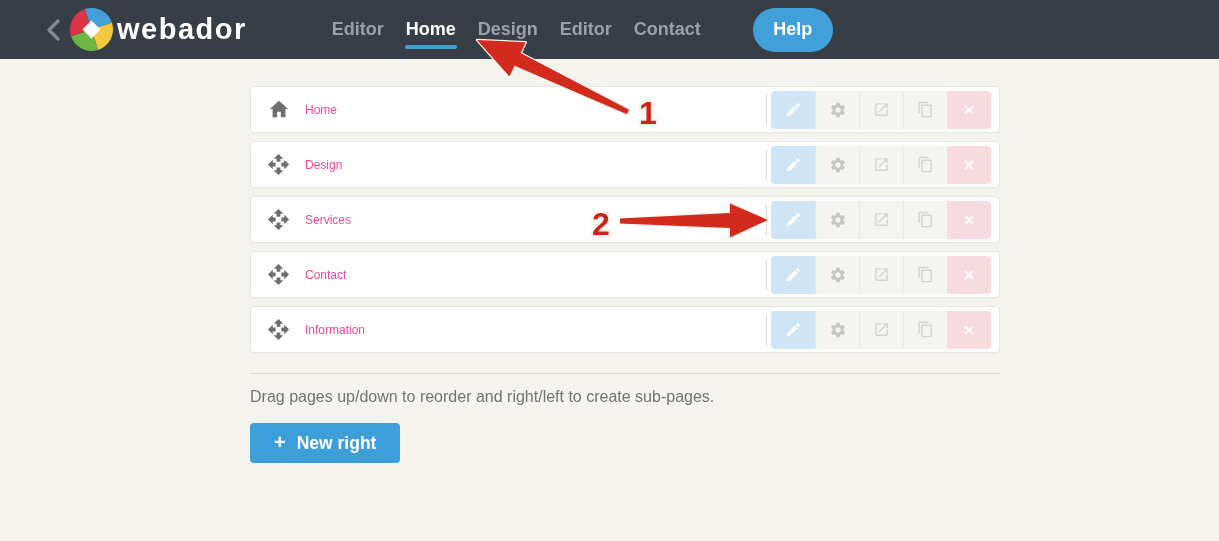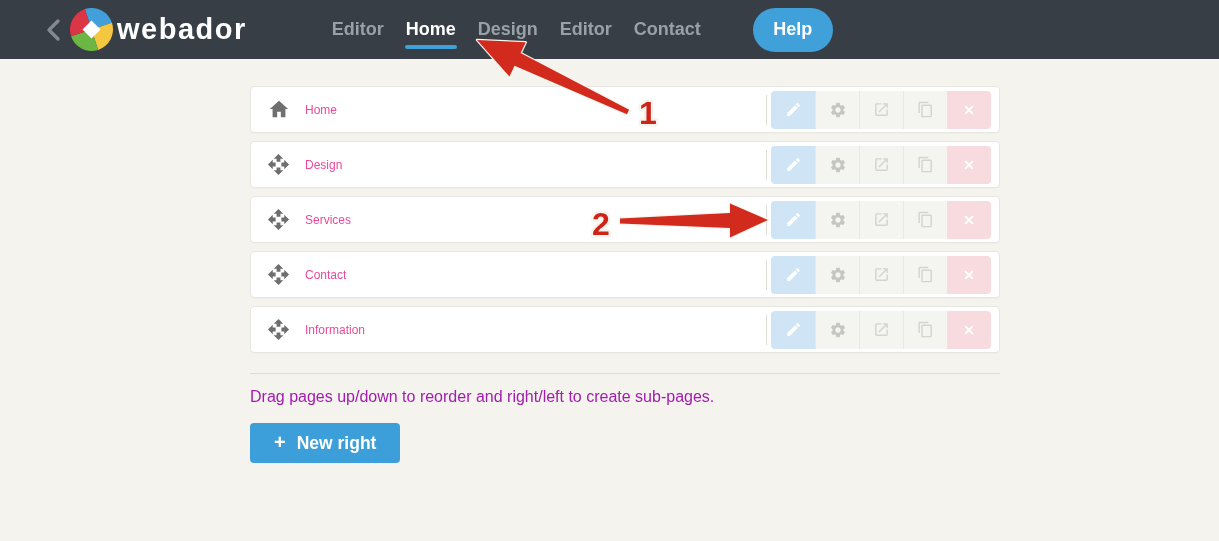--- a/index.html
+++ b/index.html
@@ -59,21 +59,21 @@
   .abtn {
     width:44px; height:38px; border:none; cursor:pointer; padding:0;
     display:flex; align-items:center; justify-content:center;
     background:#f4f4f1;
   }
   .abtn.mid { border-left:1px solid #e9e8e3; }
   .abtn.edit { background:#cfe4f5; border-radius:4px 0 0 4px; }
   .abtn.del  { background:#f8dbde; border-radius:0 4px 4px 0; }
 
   .list-divider { height:1px; background:#dcdbd5; border:none; margin-top:20px; }
-  .hint { margin-top:14px; color:#a21caf; font-size:16px; }
+  .hint { margin-top:14px; color:#737373; font-size:16px; }
   .newpage-btn {
     margin-top:17px; height:40px; padding:0 24px;
     background:#3d9fda; border:none; border-radius:4px; cursor:pointer;
     display:inline-flex; align-items:center;
     color:#ffffff; font-size:17.5px; font-weight:bold;
     font-family:"Liberation Sans", sans-serif;
   }
   .newpage-plus { font-size:20px; font-weight:bold; margin-right:11px; position:relative; top:-1px; }
 
   

